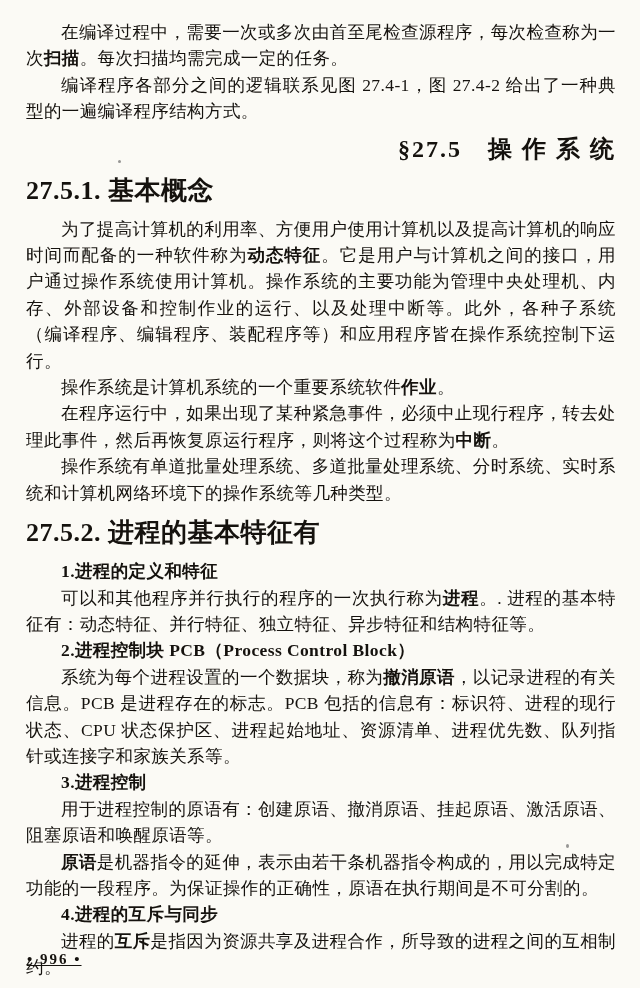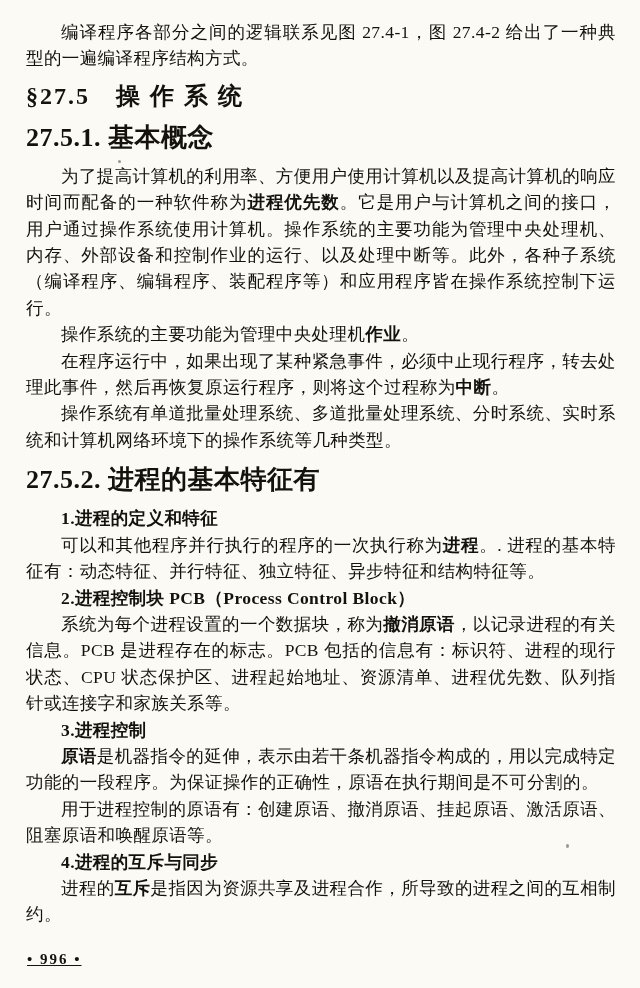--- a/index.html
+++ b/index.html
@@ -30,21 +30,21 @@
     text-justify: inter-ideograph;
     letter-spacing: 0.4px;
   }
   p.para.indent { text-indent: 2em; }
   .b { font-weight: bold; }
   h1.sec {
     margin: 9px 0 7px 0;
     font-size: 24px;
     line-height: 30px;
     font-weight: bold;
-    text-align: left;
+    text-align: right;
     letter-spacing: 2px;
   }
   h2.subsec {
     margin: 13px 0 11px 0;
     font-size: 26px;
     line-height: 28px;
     font-weight: bold;
     letter-spacing: 0.5px;
   }
   .footer {
@@ -62,34 +62,35 @@
     background: #444;
     border-radius: 50%;
     opacity: 0.55;
   }
 </style>
 </head>
 <body>
 
 <div class="page" style="background: rgb(251, 250, 245); color: rgb(21, 18, 14);">
   <div class="content" id="content">
+      <p class="para indent"><span>在编译过程中，需要一次或多次由首至尾检查源程序，每次检查称为一次</span><span class="b">扫描</span><span>。每次扫描均需完成一定的任务。</span></p>
       <p class="para indent"><span>编译程序各部分之间的逻辑联系见图 27.4-1，图 27.4-2 给出了一种典型的一遍编译程序结构方式。</span></p>
       <h1 class="sec">§27.5　操 作 系 统</h1>
       <h2 class="subsec">27.5.1. 基本概念</h2>
-      <p class="para indent"><span>为了提高计算机的利用率、方便用户使用计算机以及提高计算机的响应时间而配备的一种软件称为</span><span class="b">进程优先数</span><span>。它是用户与计算机之间的接口，用户通过操作系统使用计算机。操作系统的主要功能为管理中央处理机、内存、外部设备和控制作业的运行、以及处理中断等。此外，各种子系统（编译程序、编辑程序、装配程序等）和应用程序皆在操作系统控制下运行。</span></p>
-      <p class="para indent"><span>操作系统的主要功能为管理中央处理机</span><span class="b">作业</span><span>。</span></p>
+      <p class="para indent"><span>为了提高计算机的利用率、方便用户使用计算机以及提高计算机的响应时间而配备的一种软件称为</span><span class="b">动态特征</span><span>。它是用户与计算机之间的接口，用户通过操作系统使用计算机。操作系统的主要功能为管理中央处理机、内存、外部设备和控制作业的运行、以及处理中断等。此外，各种子系统（编译程序、编辑程序、装配程序等）和应用程序皆在操作系统控制下运行。</span></p>
+      <p class="para indent"><span>操作系统是计算机系统的一个重要系统软件</span><span class="b">作业</span><span>。</span></p>
       <p class="para indent"><span>在程序运行中，如果出现了某种紧急事件，必须中止现行程序，转去处理此事件，然后再恢复原运行程序，则将这个过程称为</span><span class="b">中断</span><span>。</span></p>
       <p class="para indent"><span>操作系统有单道批量处理系统、多道批量处理系统、分时系统、实时系统和计算机网络环境下的操作系统等几种类型。</span></p>
       <h2 class="subsec">27.5.2. 进程的基本特征有</h2>
       <p class="para indent"><span class="b">1.进程的定义和特征</span></p>
       <p class="para indent"><span>可以和其他程序并行执行的程序的一次执行称为</span><span class="b">进程</span><span>。. 进程的基本特征有：动态特征、并行特征、独立特征、异步特征和结构特征等。</span></p>
       <p class="para indent"><span class="b">2.进程控制块 PCB（Process Control Block）</span></p>
       <p class="para indent"><span>系统为每个进程设置的一个数据块，称为</span><span class="b">撤消原语</span><span>，以记录进程的有关信息。PCB 是进程存在的标志。PCB 包括的信息有：标识符、进程的现行状态、CPU 状态保护区、进程起始地址、资源清单、进程优先数、队列指针或连接字和家族关系等。</span></p>
       <p class="para indent"><span class="b">3.进程控制</span></p>
+      <p class="para indent"><span>用于进程控制的原语有：创建原语、撤消原语、挂起原语、激活原语、阻塞原语和唤醒原语等。</span></p>
       <p class="para indent"><span class="b">原语</span><span>是机器指令的延伸，表示由若干条机器指令构成的，用以完成特定功能的一段程序。为保证操作的正确性，原语在执行期间是不可分割的。</span></p>
-      <p class="para indent"><span>用于进程控制的原语有：创建原语、撤消原语、挂起原语、激活原语、阻塞原语和唤醒原语等。</span></p>
       <p class="para indent"><span class="b">4.进程的互斥与同步</span></p>
       <p class="para indent"><span>进程的</span><span class="b">互斥</span><span>是指因为资源共享及进程合作，所导致的进程之间的互相制约。</span></p>
     </div>
   <div class="footer">• 996 •</div>
   <div class="speck" style="left:118px; top:160px; width:3px; height:3px;"></div>
   <div class="speck" style="left:566px; top:844px; width:3px; height:4px;"></div>
 </div>
 
 </body></html>

